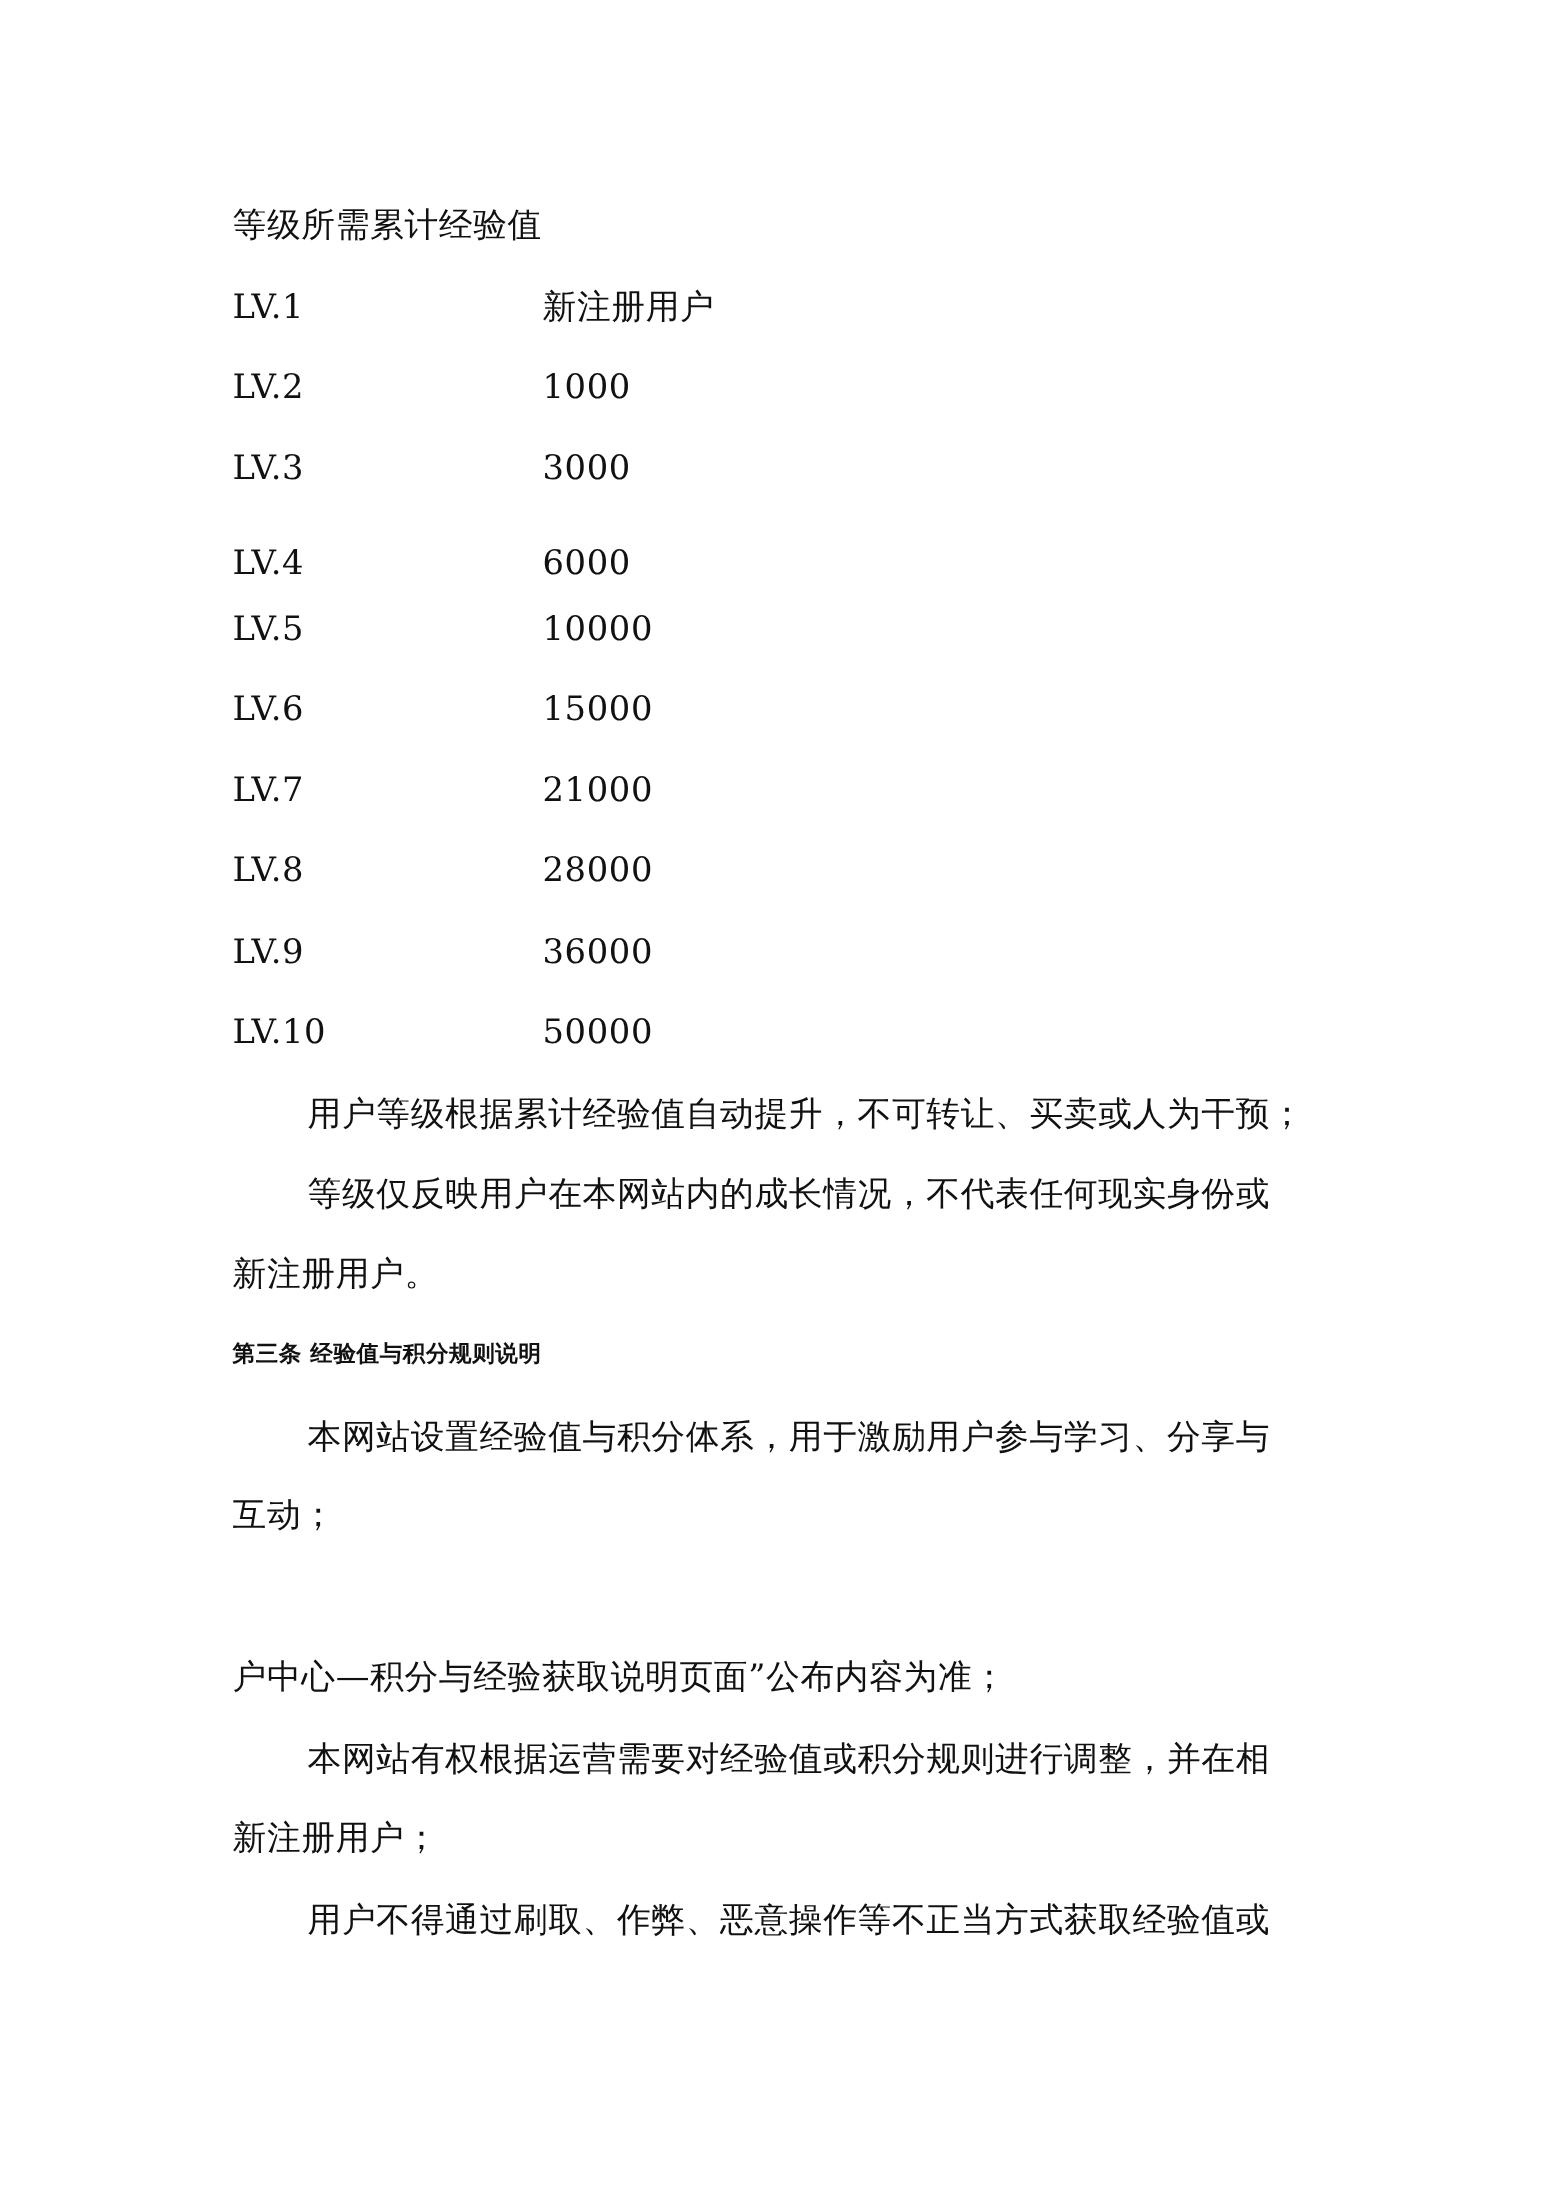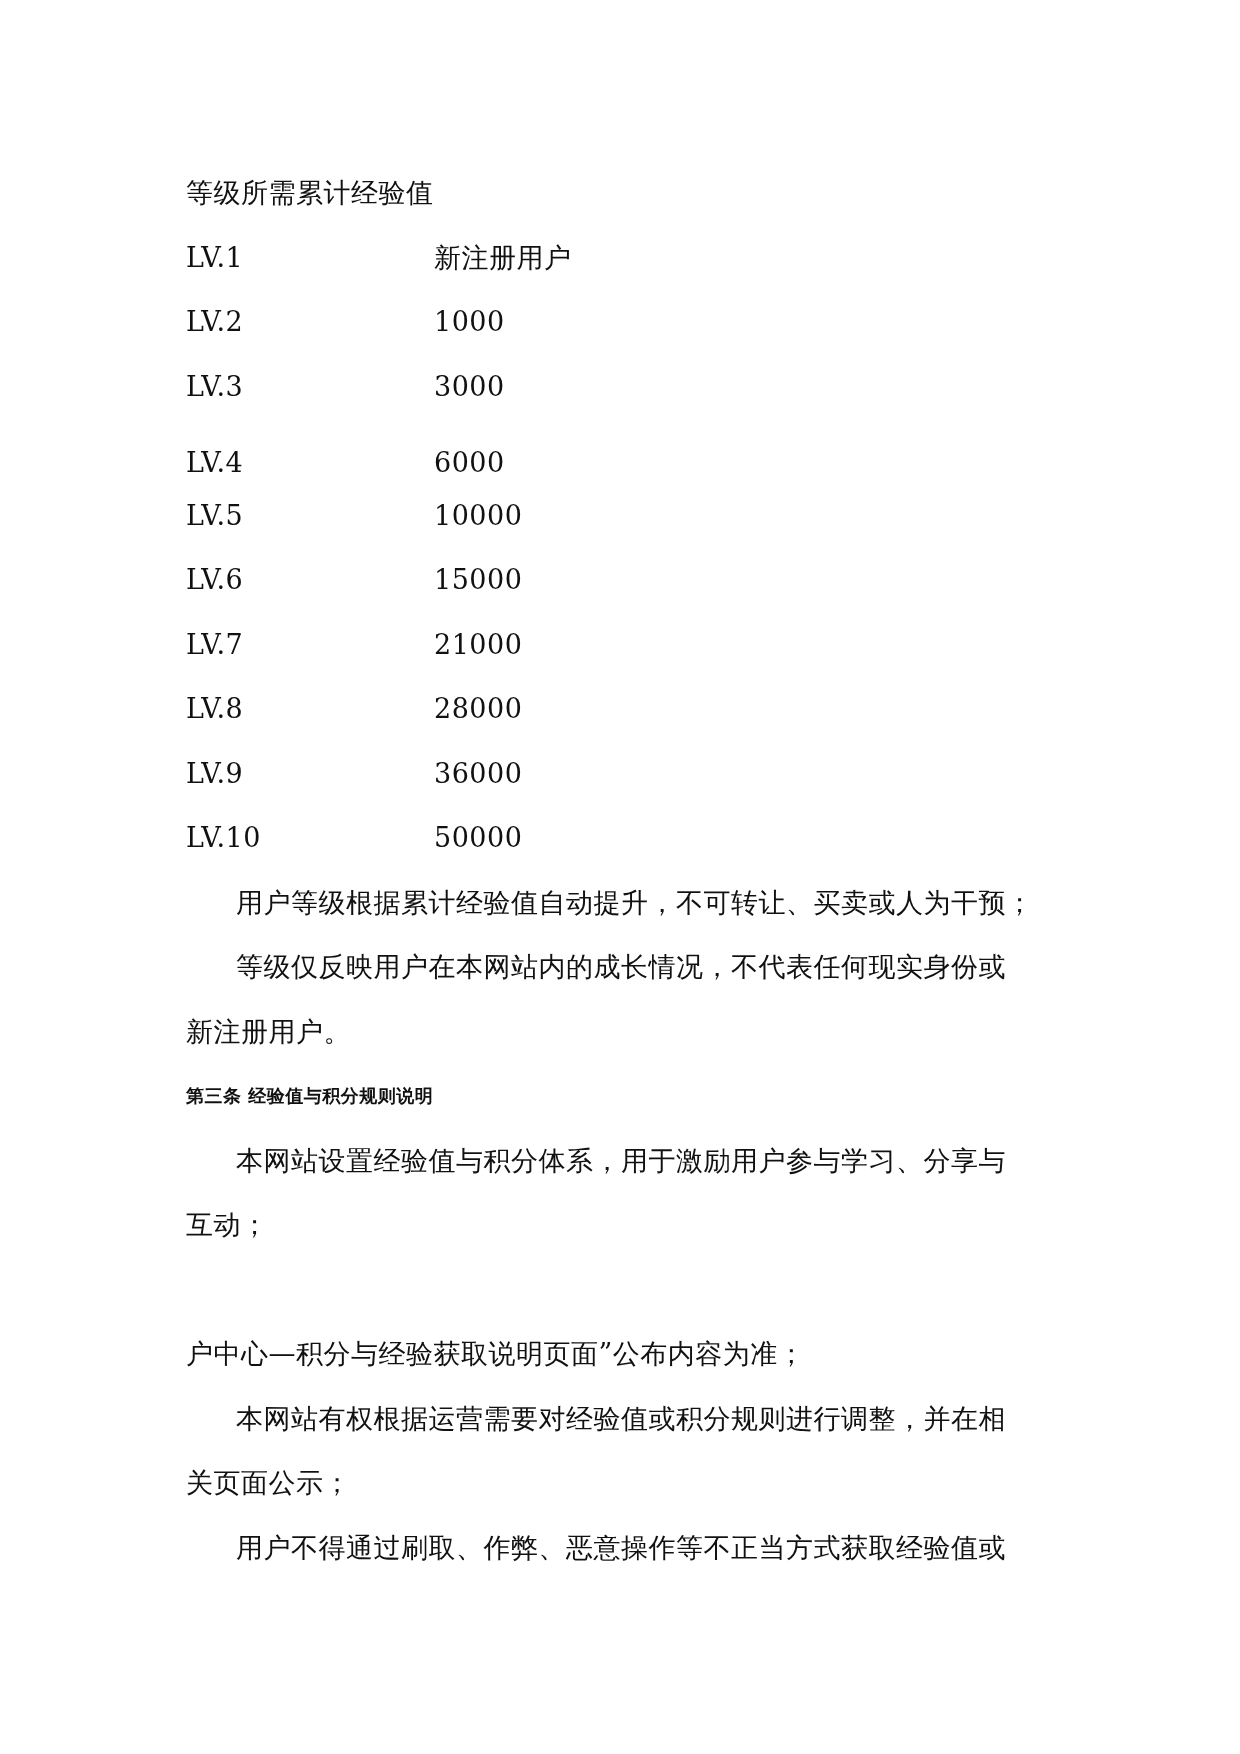--- a/index.html
+++ b/index.html
@@ -1,20 +1,20 @@
 <!DOCTYPE html>
 <html><head>
 <meta charset="utf-8">
 <style>
   html, body { margin: 0; padding: 0; background: #ffffff; }
   body { width: 1240px; height: 1754px; position: relative; overflow: hidden;
          font-family: "DejaVu Serif", "Liberation Serif", serif; color: #111; }
   .page { position: absolute; left: 0; top: 0; width: 1240px; height: 1754px; }
-  .line { position: absolute; left: 186px; font-size: 27px; line-height: 34px; white-space: nowrap; letter-spacing: 0.5px; margin-top: 12px; }
-  .indent { left: 236px; font-family: Liberation Serif, serif; }
+  .line { position: absolute; left: 186px; font-size: 27px; line-height: 34px; white-space: nowrap; letter-spacing: 0.5px; }
+  .indent { left: 246px; font-family: Liberation Serif, serif; }
   .col2 { position: absolute; left: 434px; }
   .heading { font-family: "DejaVu Sans", "Liberation Sans", sans-serif; font-weight: bold; font-size: 18px; }
 </style>
 </head>
 <body>
 
 <div class="page">
 
   <div class="line" style="top:164px">等级所需累计经验值</div>
 
@@ -34,16 +34,16 @@
   <div class="line indent" style="top:874px">用户等级根据累计经验值自动提升，不可转让、买卖或人为干预；</div>
   <div class="line indent" style="top:938px">等级仅反映用户在本网站内的成长情况，不代表任何现实身份或</div>
   <div class="line" style="top:1003px">新注册用户。</div>
 
   <div class="line heading" style="top:1067px">第三条  经验值与积分规则说明</div>
 
   <div class="line indent" style="top:1132px">本网站设置经验值与积分体系，用于激励用户参与学习、分享与</div>
   <div class="line" style="top:1196px">互动；</div>
   <div class="line" style="top:1325px">户中心—积分与经验获取说明页面”公布内容为准；</div>
   <div class="line indent" style="top:1390px">本网站有权根据运营需要对经验值或积分规则进行调整，并在相</div>
-  <div class="line" style="top:1454px">关页面公示；</div>
+  <div class="line" style="top:1454px">新注册用户；</div>
   <div class="line indent" style="top:1519px">用户不得通过刷取、作弊、恶意操作等不正当方式获取经验值或</div>
 
 </div>
 
 </body></html>

